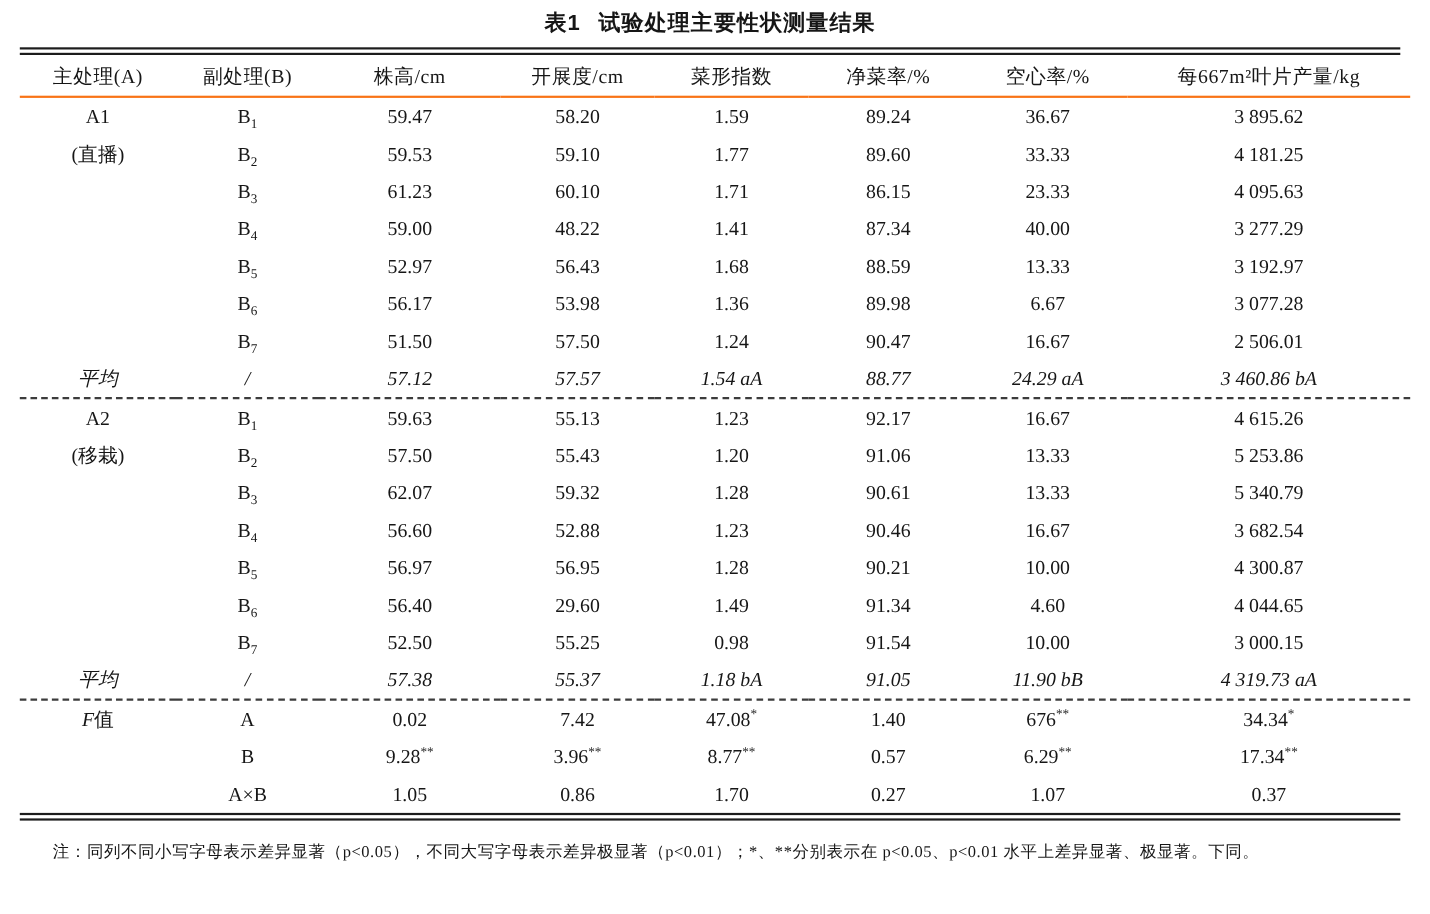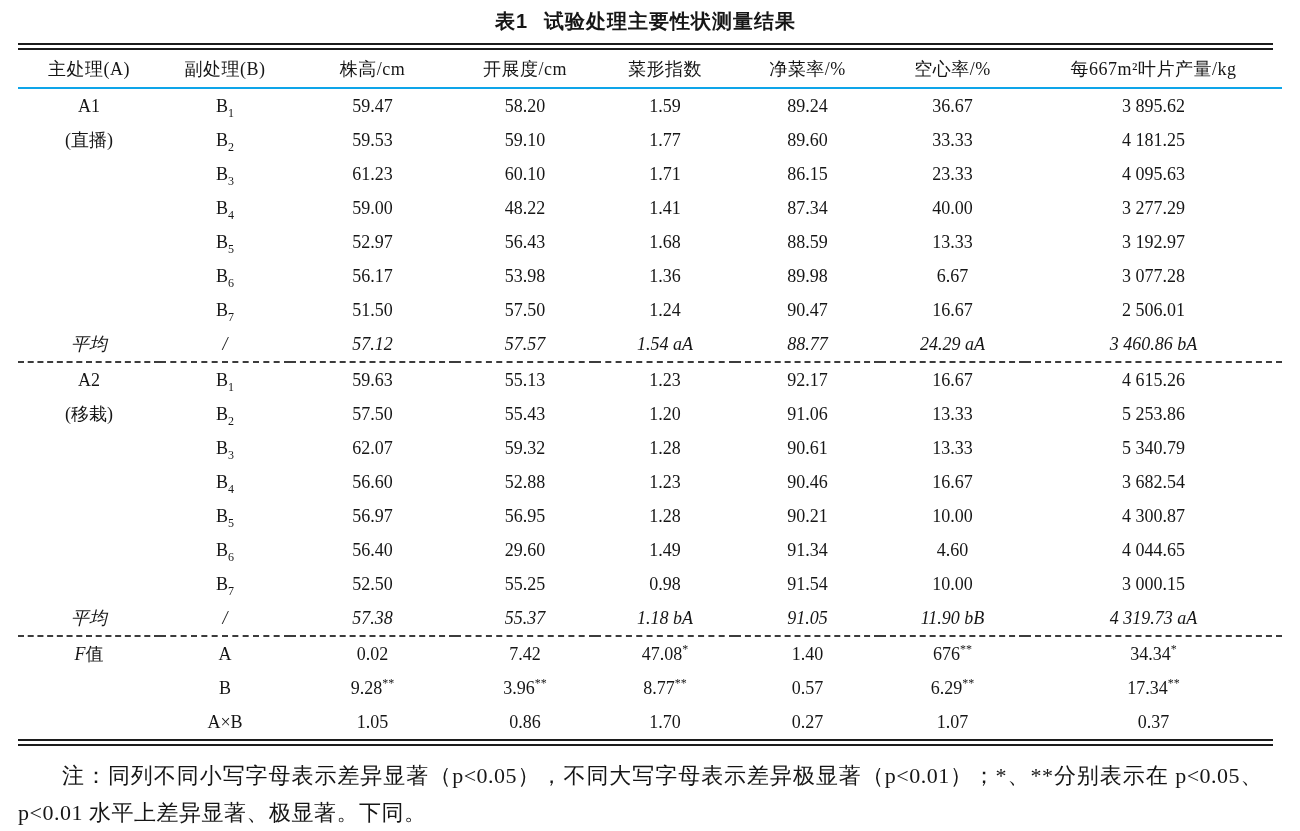--- a/index.html
+++ b/index.html
@@ -21,37 +21,37 @@
     border-top:2px solid #1c1c1c;
     border-bottom:2px solid #1c1c1c;
   }
   table.results {
     width:100%; border-collapse:collapse; table-layout:fixed;
     font-size:18px;
   }
   table.results thead th {
     font-weight:400; height:37px; padding:0;
     text-align:center; font-size:18px;
-    border-bottom:2px solid #0ea5e9;
+    border-bottom:2px solid #f97316;
     letter-spacing:0.5px;
     font-family:Liberation Serif, serif;
   }
   table.results td {
     text-align:center; height:34px; padding:0;
     font-size:18px; white-space:nowrap;
   }
   td.main-cell { vertical-align:top;font-family:Liberation Serif, serif; }
   td.main-cell .main-line { line-height:34px; height:34px; }
   tr.avg-row td { border-bottom:2px dashed #3c3c3c;font-style:italic; }
   sub.bsub { font-size:12px; line-height:0; }
   sup.fsup { font-size:12px; line-height:0; }
   .italic { font-style:italic; }
   .note {
     margin:11px 10px 0 0;
-    font-size:22px; line-height:37px;
+    font-size:15px; line-height:37px;
     text-indent:2em; text-align:justify;
     letter-spacing:0.5px;
   }
 </style>
 </head>
 <body>
 
 <div class="page">
 
   <div class="title">

